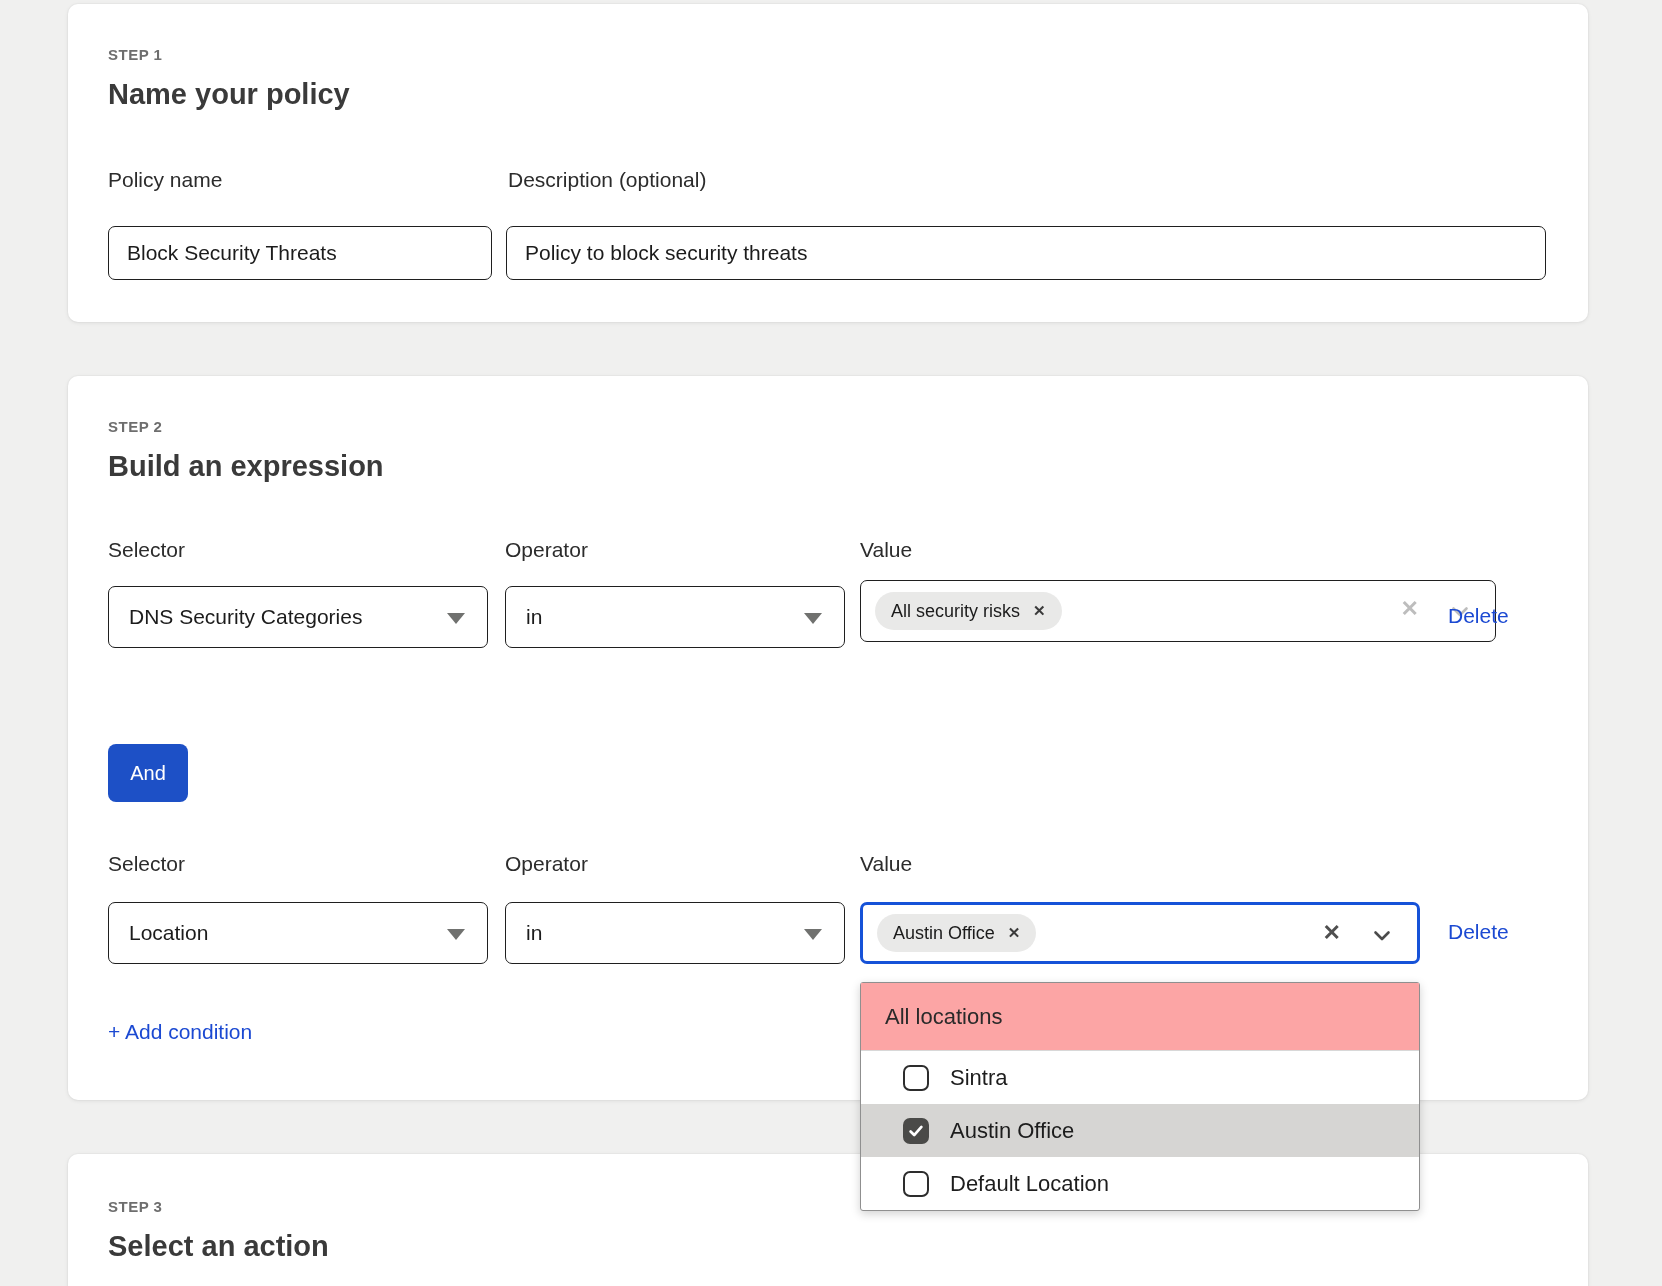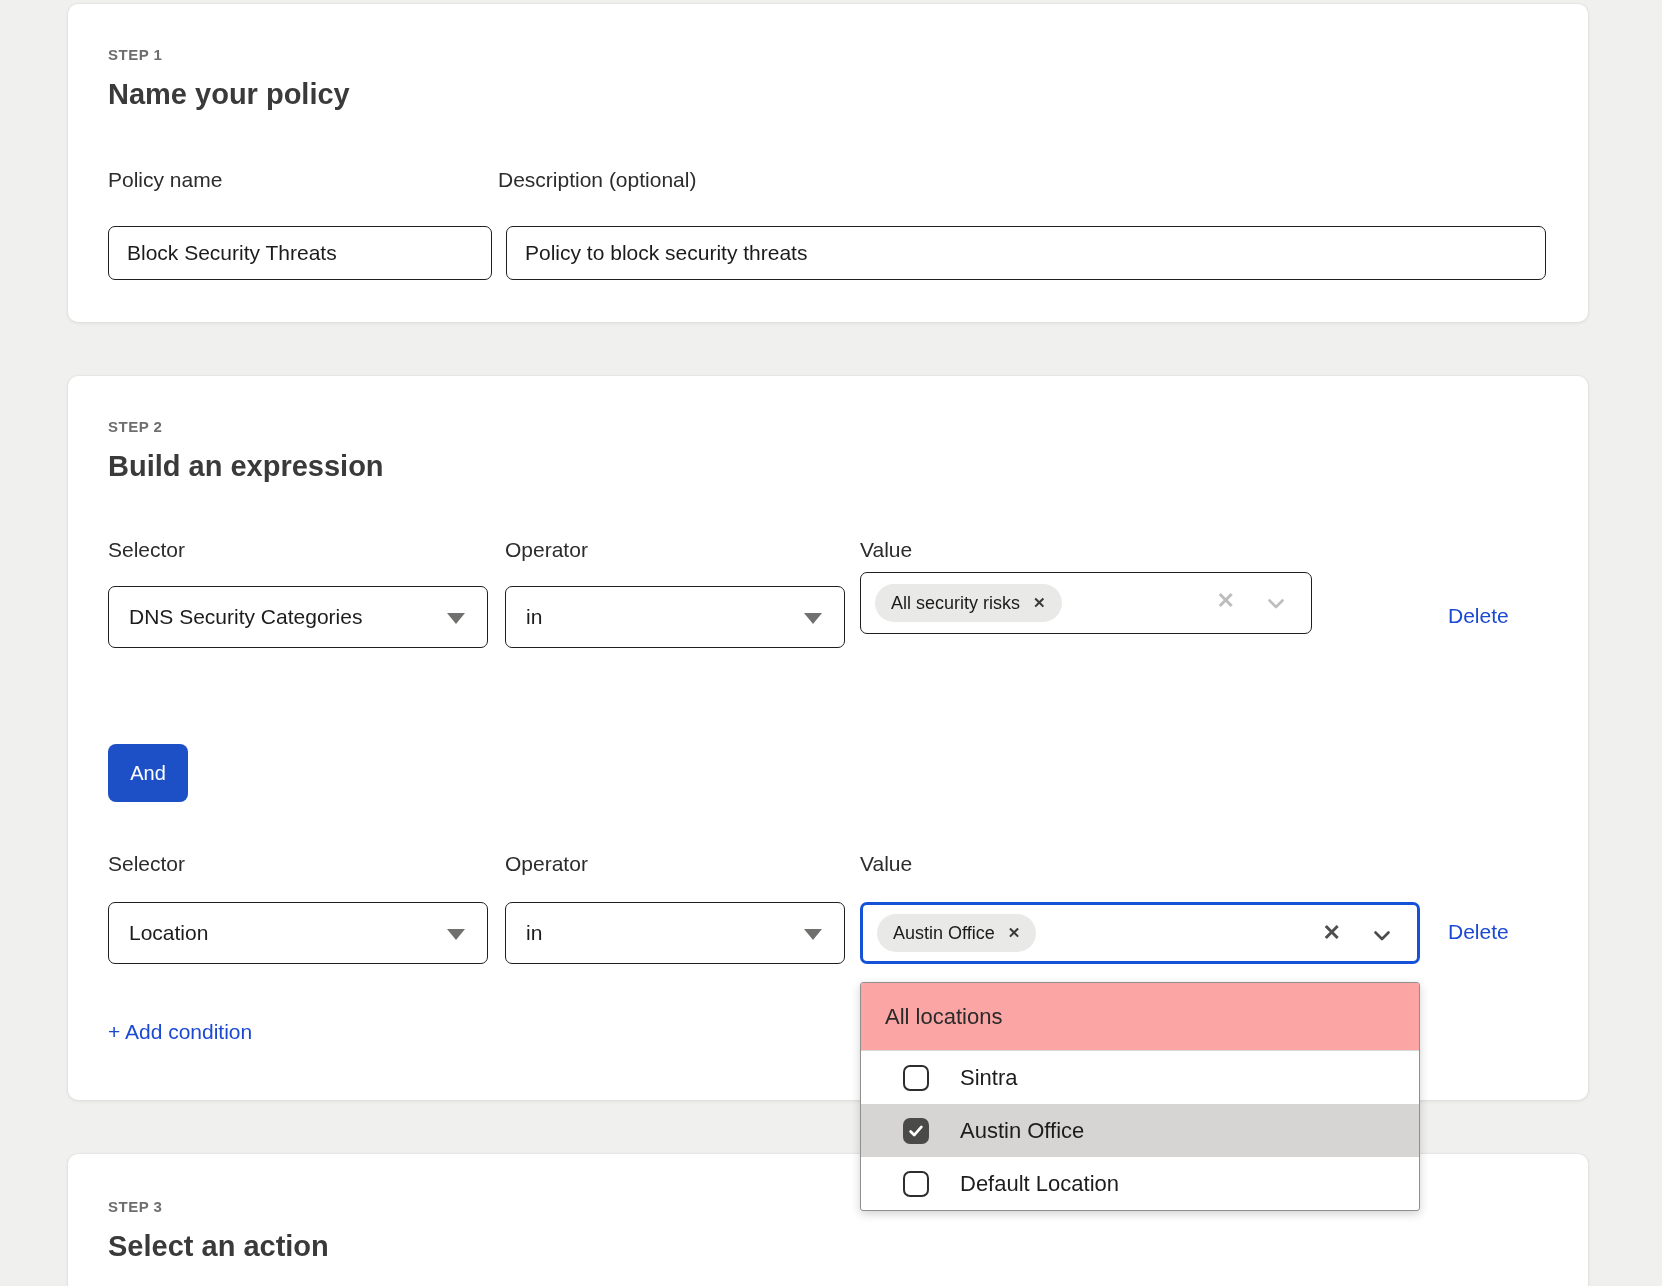--- a/index.html
+++ b/index.html
@@ -45,60 +45,60 @@
 
   .and-btn { position:absolute; left:40px; top:368px; width:80px; height:58px;
     background:#1d50c6; border:none; border-radius:8px; color:#ffffff; font-size:20px;
     font-family:"Liberation Sans", sans-serif; cursor:pointer;
     display:flex; align-items:center; justify-content:center; }
 
   #value-dropdown { position:absolute; left:860px; top:982px; width:560px; background:#ffffff;
     border:1px solid #8f8f8f; border-radius:3px; box-shadow:0 3px 10px rgba(0,0,0,0.18); z-index:10; }
   .dd-header { height:68px; background:#fca5a5; border-bottom:1px solid #d8d8d8;
     display:flex; align-items:center; padding:0 24px; font-size:22px; color:#2a2a2a; cursor:pointer; }
-  .dd-option { height:53px; display:flex; align-items:center; gap:31px; padding-left:42px;
+  .dd-option { height:53px; display:flex; align-items:center; gap:21px; padding-left:42px;
     font-size:22px; color:#1d1d1d; cursor:pointer; }
   .dd-option.highlighted { background:#d6d5d3; }
   .checkbox { width:26px; height:26px; border:2.5px solid #2d2d2d; border-radius:7px;
     background:#fff; display:flex; align-items:center; justify-content:center; flex:0 0 26px; }
   .checkbox.checked { background:#4a4a48; border-color:#4a4a48; }
   .checkbox svg { display:none; width:18px; height:18px; }
   .checkbox.checked svg { display:block; }
 </style>
 </head>
 <body>
 
 <section class="card" id="card-step1">
   <div class="step-label" style="top:42px;">STEP 1</div>
   <h2 class="card-title" style="top:74px;text-align:center;">Name your policy</h2>
 
   <div class="field-label" style="left:40px; top:164px;">Policy name</div>
   <input class="text-input" style="left: 40px; top: 214px; width: 384px;" type="text" value="Block Security Threats">
 
-  <div class="field-label" style="left:430px; top:164px;">Description (optional)</div>
+  <div class="field-label" style="left:440px; top:164px;">Description (optional)</div>
   <input class="text-input" style="left: 438px; top: 214px; width: 1040px;" type="text" value="Policy to block security threats">
 </section>
 
 <section class="card" id="card-step2">
   <div class="step-label" style="top:42px;">STEP 2</div>
   <h2 class="card-title" style="top:74px;">Build an expression</h2>
 
   <div class="field-label" style="left:40px;  top:162px;">Selector</div>
   <div class="field-label" style="left:437px; top:162px;">Operator</div>
   <div class="field-label" style="left:792px; top:162px;">Value</div>
 
   <div class="select" style="left:40px; top:210px; width:380px;">
     <span>DNS Security Categories</span>
     <span class="triangle"></span>
   </div>
   <div class="select" style="left:437px; top:210px; width:340px;">
     <span>in</span>
     <span class="triangle"></span>
   </div>
-  <div class="valuefield" style="left:792px; top:196px; width:452px;">
+  <div class="valuefield" style="left:792px; top:204px; width:636px;">
     <span class="pill">
       <span>All security risks</span>
       <span class="tag-x">✕</span>
     </span>
     <span class="clear-x">✕</span>
     <svg class="chevron" viewBox="0 0 22 22">
       <path d="M4.5 7.5 L11 14 L17.5 7.5" fill="none" stroke="currentColor" stroke-width="2.6" stroke-linecap="round" stroke-linejoin="round"></path>
     </svg>
   </div>
   <span class="link" style="left:1380px; top:228px;">Delete</span>

